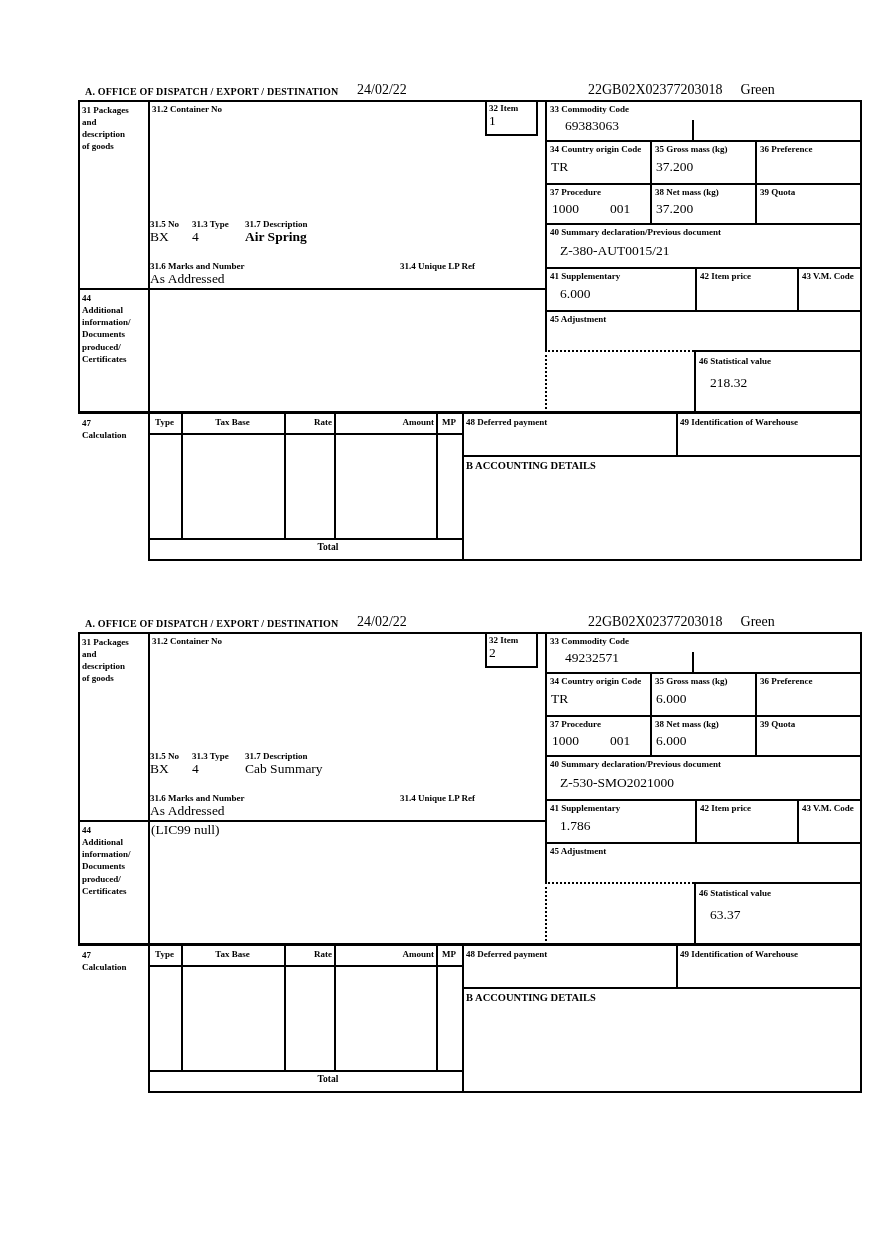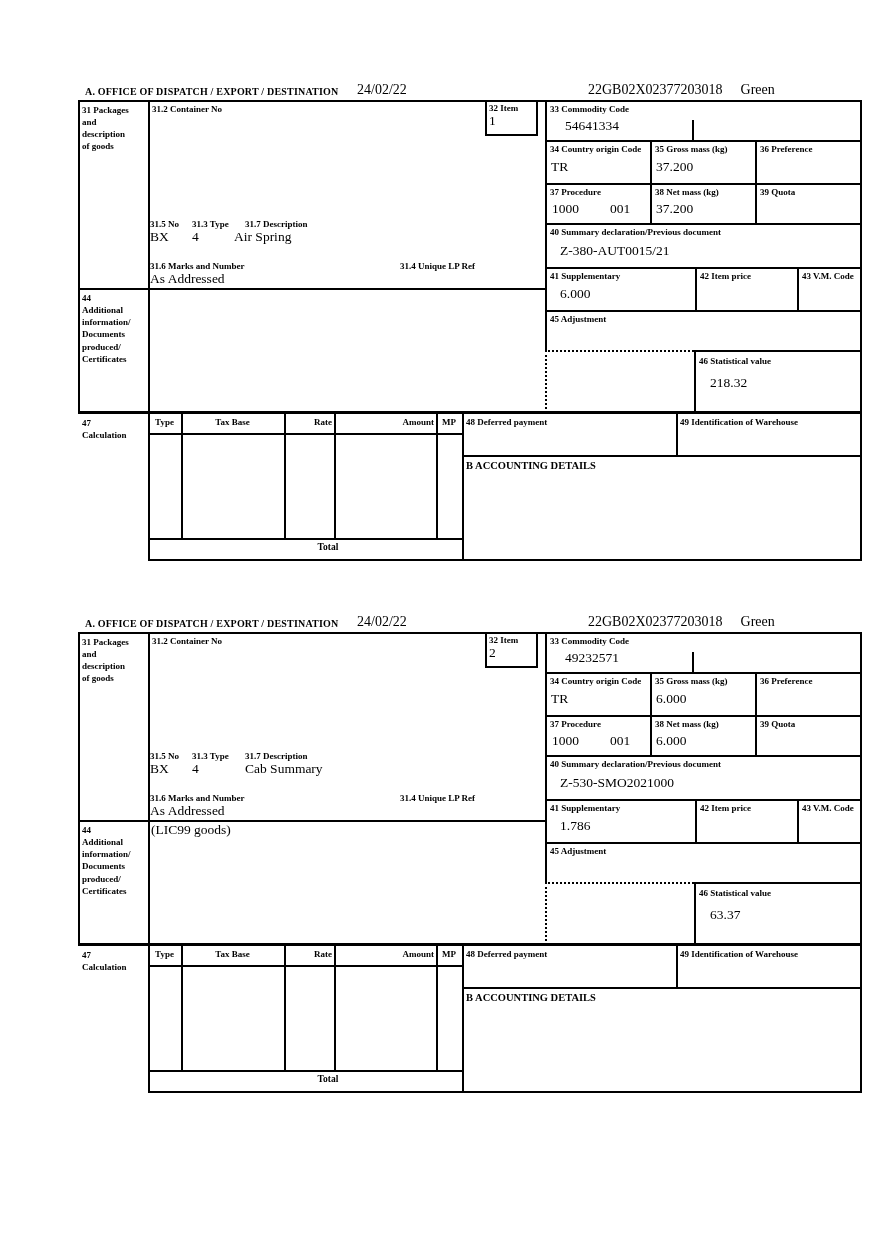--- a/index.html
+++ b/index.html
@@ -90,31 +90,31 @@
       <div class="val" style="left:160px;top:3px;"></div>
 
       <div class="lab" style="left:411px;top:2px;">32 Item</div>
       <div class="val" style="left:411px;top:14px;">1</div>
 
       <div class="lab" style="left:72px;top:118px;">31.5 No</div>
       <div class="lab" style="left:114px;top:118px;">31.3 Type</div>
       <div class="lab" style="left:167px;top:118px;">31.7 Description</div>
       <div class="val" style="left:72px;top:130px;">BX</div>
       <div class="val" style="left:114px;top:130px;">4</div>
-      <div class="val" style="left:156px;top:130px;">Air Spring</div>
+      <div class="val" style="left:167px;top:130px;font-weight:bold;">Air Spring</div>
 
       <div class="lab" style="left:72px;top:160px;">31.6 Marks and Number</div>
       <div class="lab" style="left:322px;top:160px;">31.4 Unique LP Ref</div>
       <div class="val" style="left:72px;top:172px;">As Addressed</div>
       <div class="val" style="left:322px;top:172px;"></div>
 
       <div class="val" style="left:73px;top:191px;"></div>
 
       <div class="lab" style="left:472px;top:3px;">33 Commodity Code</div>
-      <div class="val" style="left:487px;top:19px;">54641334</div>
+      <div class="val" style="left:487px;top:19px;">69383063</div>
 
       <div class="lab" style="left:472px;top:43px;width:98px;">34 Country origin Code</div>
       <div class="lab" style="left:577px;top:43px;">35 Gross mass (kg)</div>
       <div class="lab" style="left:682px;top:43px;">36 Preference</div>
       <div class="val" style="left:473px;top:60px;">TR</div>
       <div class="val" style="left:578px;top:60px;">37.200</div>
       <div class="val" style="left:682px;top:60px;"></div>
 
       <div class="lab" style="left:472px;top:86px;">37 Procedure</div>
       <div class="lab" style="left:577px;top:86px;">38 Net mass (kg)</div>
@@ -225,21 +225,21 @@
       <div class="lab" style="left:167px;top:118px;">31.7 Description</div>
       <div class="val" style="left:72px;top:130px;">BX</div>
       <div class="val" style="left:114px;top:130px;">4</div>
       <div class="val" style="left:167px;top:130px;">Cab Summary</div>
 
       <div class="lab" style="left:72px;top:160px;">31.6 Marks and Number</div>
       <div class="lab" style="left:322px;top:160px;">31.4 Unique LP Ref</div>
       <div class="val" style="left:72px;top:172px;">As Addressed</div>
       <div class="val" style="left:322px;top:172px;"></div>
 
-      <div class="val" style="left:73px;top:191px;">(LIC99 goods)</div>
+      <div class="val" style="left:73px;top:191px;">(LIC99 null)</div>
 
       <div class="lab" style="left:472px;top:3px;">33 Commodity Code</div>
       <div class="val" style="left:487px;top:19px;">49232571</div>
 
       <div class="lab" style="left:472px;top:43px;width:98px;">34 Country origin Code</div>
       <div class="lab" style="left:577px;top:43px;">35 Gross mass (kg)</div>
       <div class="lab" style="left:682px;top:43px;">36 Preference</div>
       <div class="val" style="left:473px;top:60px;">TR</div>
       <div class="val" style="left:578px;top:60px;">6.000</div>
       <div class="val" style="left:682px;top:60px;"></div>

